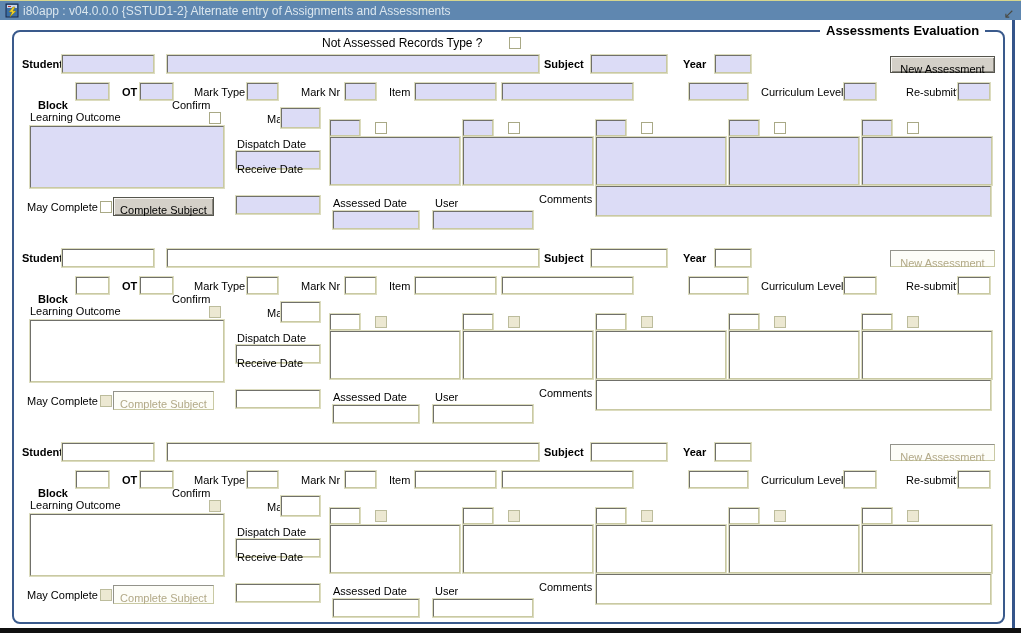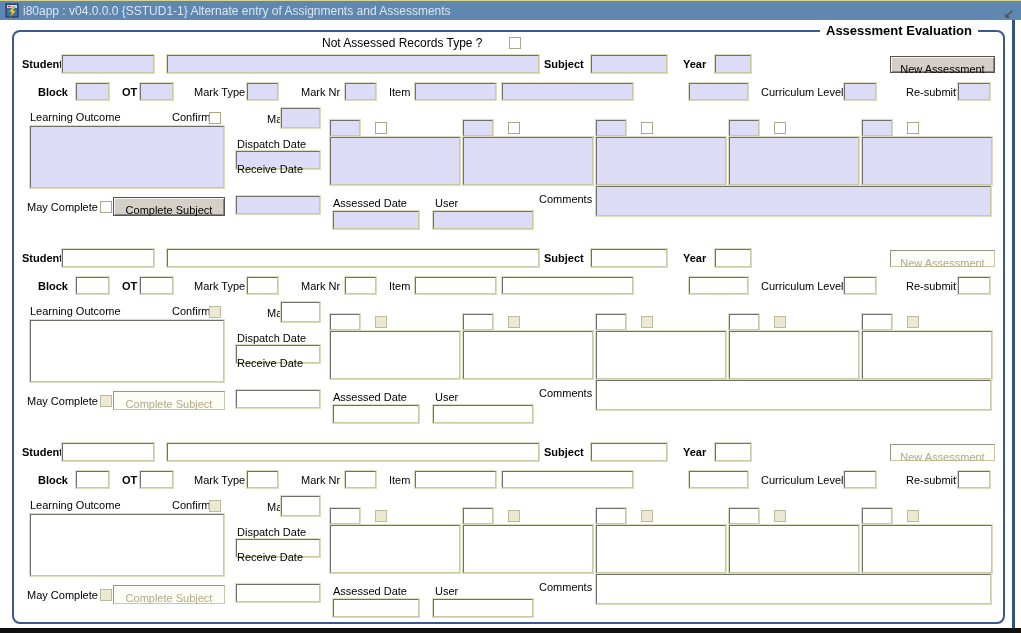--- a/index.html
+++ b/index.html
@@ -64,50 +64,50 @@
   #records-host{position:absolute;left:0;top:0;width:1021px;height:633px;}
   .record{position:absolute;left:0;width:1021px;height:192px;}
   .p-student-lbl{left:22px;top:3px}
   .p-student-id{left:62px;top:0;width:92px;height:18px}
   .p-student-name{left:167px;top:0;width:372px;height:18px}
   .p-subject-lbl{left:544px;top:3px}
   .p-subject{left:591px;top:0;width:76px;height:18px}
   .p-year-lbl{left:683px;top:3px}
   .p-year{left:715px;top:0;width:36px;height:18px}
   .p-newassess{left:890px;top:1px;width:105px;height:17px}
-  .p-block-lbl{left:38px;top:31px}
+  .p-block-lbl{left:38px;top:44px}
   .p-block{left:76px;top:28px;width:33px;height:17px}
   .p-ot-lbl{left:122px;top:31px}
   .p-ot{left:140px;top:28px;width:33px;height:17px}
   .p-marktype-lbl{left:194px;top:31px}
   .p-marktype{left:247px;top:28px;width:31px;height:17px}
   .p-marknr-lbl{left:301px;top:31px}
   .p-marknr{left:345px;top:28px;width:31px;height:17px}
   .p-item-lbl{left:389px;top:31px}
   .p-item1{left:415px;top:28px;width:81px;height:17px}
   .p-item2{left:502px;top:28px;width:131px;height:17px}
   .p-link-lbl{left:700px;top:31px}
   .p-link{left:689px;top:28px;width:59px;height:17px}
   .p-currlvl-lbl{left:761px;top:31px}
   .p-currlvl{left:844px;top:28px;width:32px;height:17px}
   .p-resubmit-lbl{left:906px;top:31px}
   .p-resubmit{left:958px;top:28px;width:32px;height:17px}
   .p-lo-lbl{left:30px;top:56px}
-  .p-confirm-lbl{left:172px;top:56px}
+  .p-confirm-lbl{left:172px;top:44px}
   .p-confirm-cb{left:209px;top:57px}
   .p-mark-lbl{left:267px;top:58px}
   .p-mark{left:281px;top:53px;width:39px;height:20px}
   .p-lo-text{left:30px;top:71px;width:194px;height:62px}
   .p-dispatch-lbl{left:237px;top:83px}
   .p-dispatch{left:236px;top:96px;width:84px;height:18px}
   .p-receive-lbl{left:237px;top:108px}
   .p-receive{left:236px;top:141px;width:84px;height:18px}
   .p-maycomplete-lbl{left:27px;top:146px}
   .p-maycomplete-cb{left:100px;top:146px}
-  .p-completesubj{left:113px;top:142px;width:112px;height:19px}
+  .p-completesubj{left:113px;top:142px;width:101px;height:19px}
   .p-assessed-lbl{left:333px;top:142px}
   .p-assessed{left:333px;top:156px;width:86px;height:18px}
   .p-user-lbl{left:435px;top:142px}
   .p-user{left:433px;top:156px;width:100px;height:18px}
   .p-comments-lbl{left:539px;top:138px}
   .p-comments{left:596px;top:131px;width:395px;height:30px}
   .gmark{top:65px;width:30px;height:16px}
   .gcb{top:67px}
   .gbox{top:82px;width:130px;height:48px}
   .gmark.k1,.gbox.k1{left:330px}  .gcb.k1{left:375px}
@@ -119,28 +119,28 @@
 <title>i80app : v04.0.0.0 {SSTUD1-4} Alternate entry of Assignments and Assessments</title></head>
 <body>
 
 <div class="titlebar">
   <svg class="win-icon" viewBox="0 0 16 16">
     <rect x="2" y="1" width="12" height="13" fill="#3a6ea5" stroke="#1a2a4a"></rect>
     <rect x="3" y="2" width="10" height="3" fill="#c8d4e8"></rect>
     <rect x="4" y="3" width="3" height="1" fill="#b03030"></rect>
     <polygon points="9,4 5,9 8,9 6,14 12,8 9,8 11,4" fill="#f4d428" stroke="#8a7a10" stroke-width="0.5"></polygon>
   </svg>
-  <span class="titlebar-text">i80app : v04.0.0.0 {SSTUD1-1} Alternate entry of Assignments and Assessments</span>
+  <span class="titlebar-text">i80app : v04.0.0.0 {SSTUD1-2} Alternate entry of Assignments and Assessments</span>
 </div>
 <div class="restore-icon">↙</div>
 <div class="right-edge-line"></div>
 <div class="bottom-strip"></div>
 
 <div class="frame"></div>
-<div class="legend">Assessment Evaluation</div>
+<div class="legend">Assessments Evaluation</div>
 <div class="filter-label">Not Assessed Records Type ?</div>
 <span class="cb" style="left:509px;top:37px;"></span>
 
 <div id="records-host">
   <section class="record active" style="top: 55px;">
 
     <span class="lbl b p-student-lbl">Student</span>
     <input class="fld p-student-id" style="">
     <input class="fld p-student-name" style="">
     <span class="lbl b p-subject-lbl">Subject</span>

